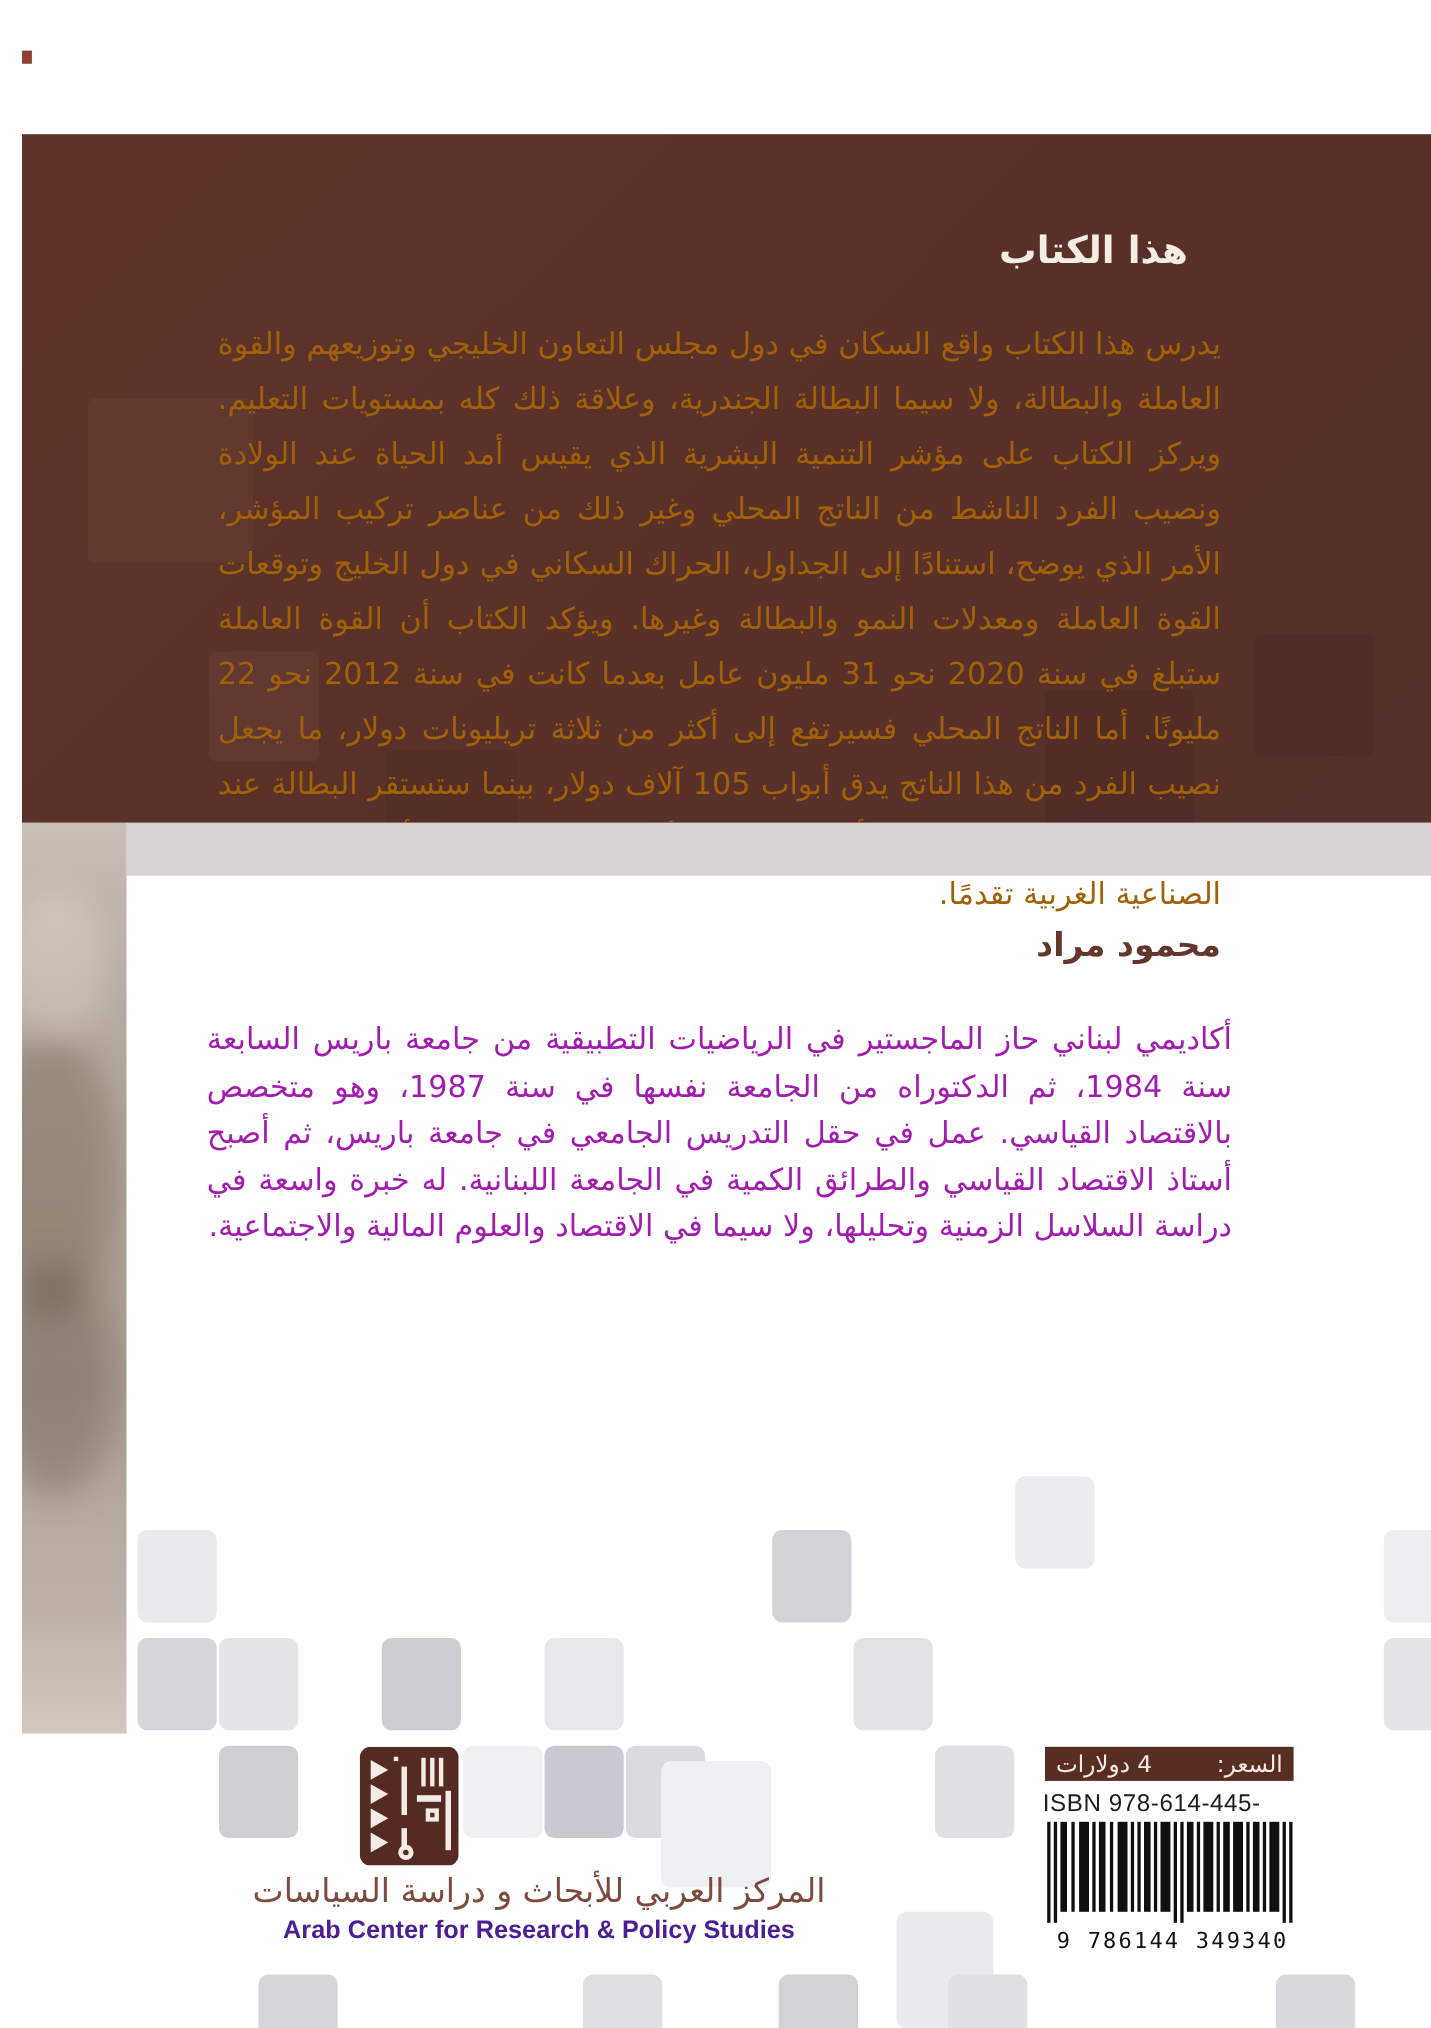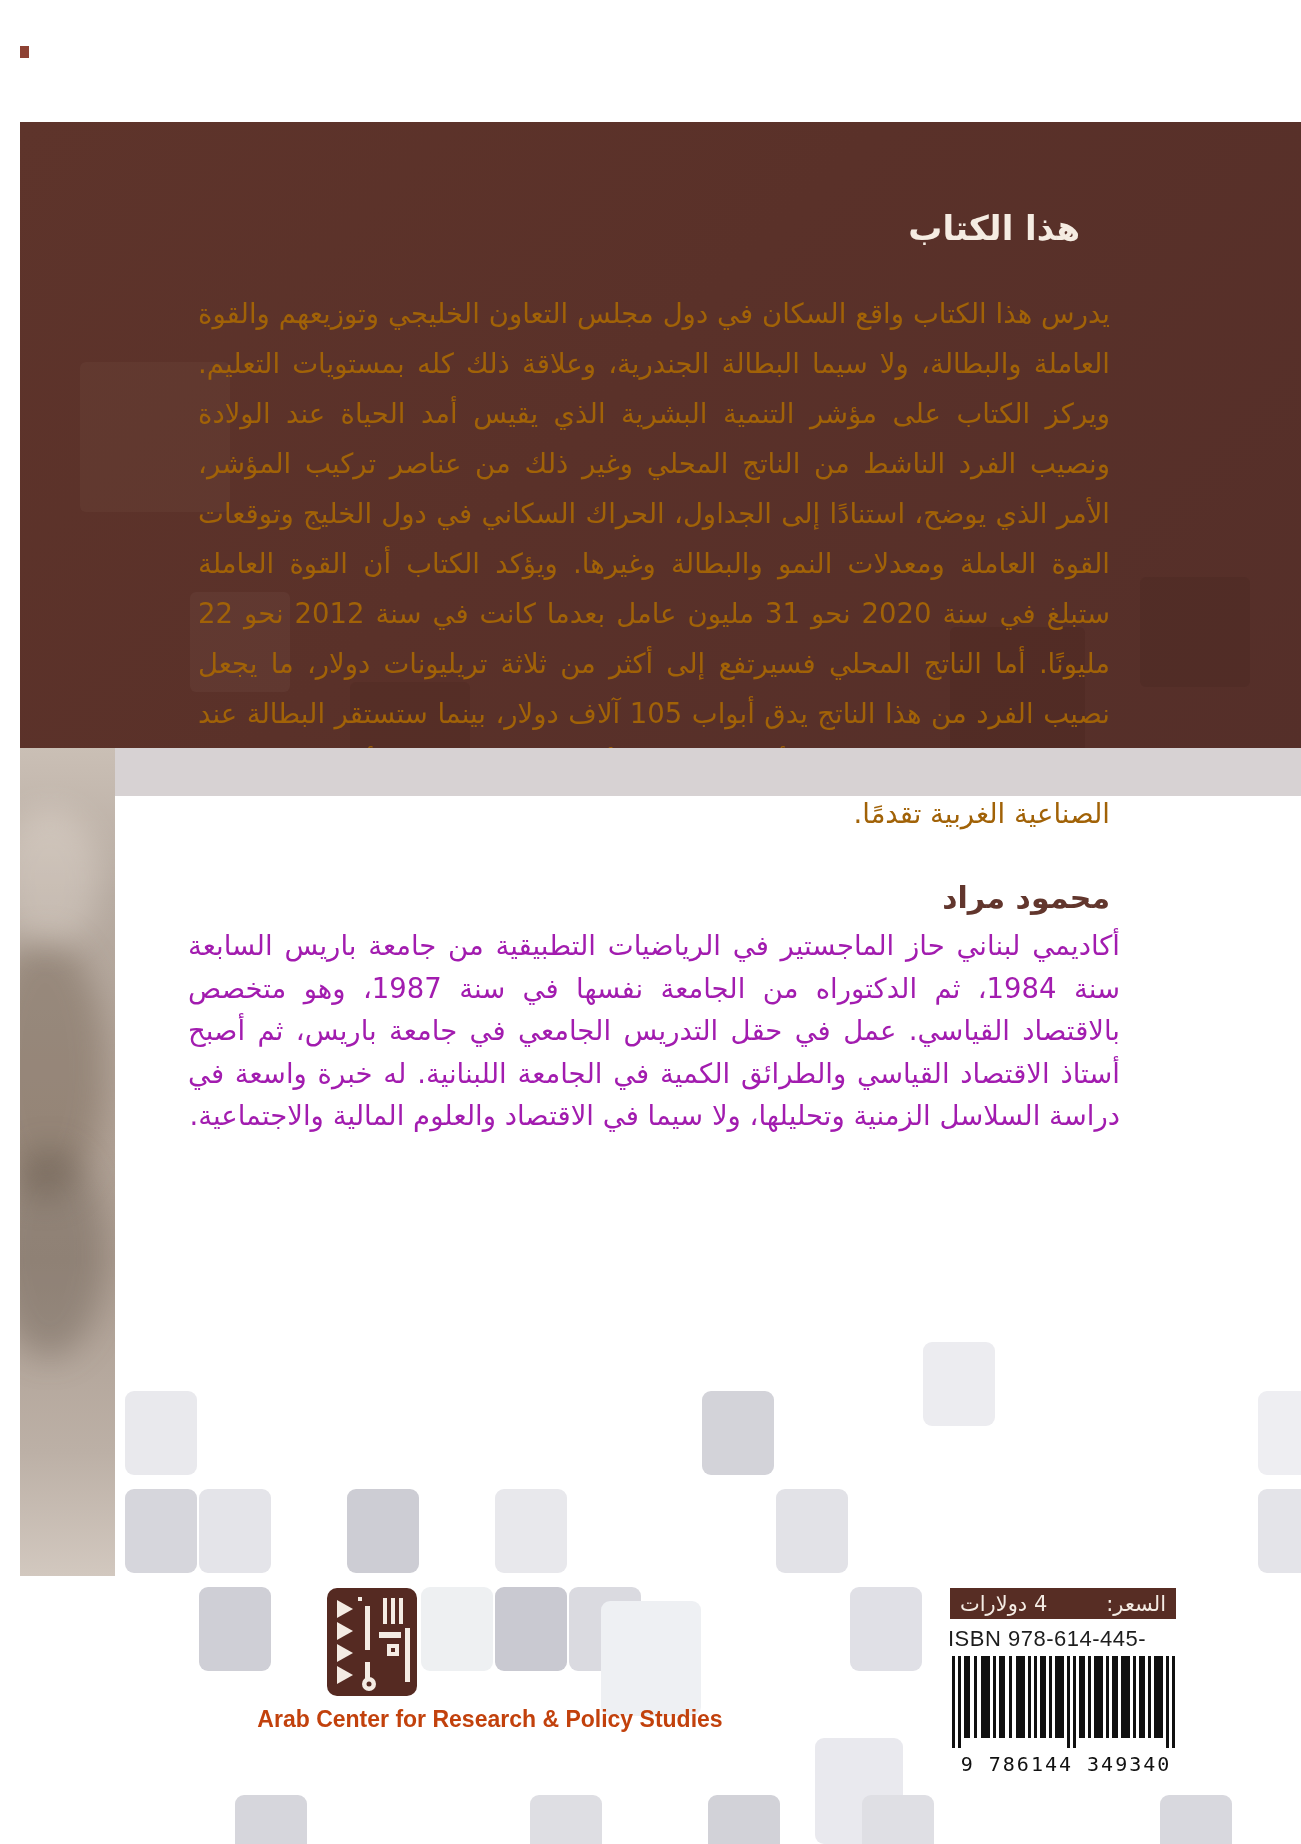--- a/index.html
+++ b/index.html
@@ -19,33 +19,33 @@
   .synopsis-body{position:absolute;right:211px;top:288px;width:912px;color:#a16207;
                  font-size:27.5px;line-height:50px;direction:rtl;text-align:justify;}
 
   
   .gray-band{position:absolute;left:95px;top:748px;width:1206px;height:48px;background:#d7d2d3;}
   .tan-strip{position:absolute;left:0;top:748px;width:95px;height:828px;overflow:hidden;
              background:linear-gradient(180deg,#cabfb5 0%,#b6aaa0 18%,#b1a296 45%,#ac9d91 62%,#bcb0a6 85%,#d2c8bf 100%);}
   .tan-blob{position:absolute;border-radius:50%;filter:blur(16px);}
 
   
-  .author-name{position:absolute;right:211px;top:880px;color:#62362d;
+  .author-name{position:absolute;right:211px;top:842px;color:#62362d;
                font-size:30px;font-weight:bold;direction:rtl;}
   .author-bio{position:absolute;right:201px;top:924px;width:932px;color:#a21caf;
               font-size:27.5px;line-height:42.5px;direction:rtl;text-align:justify;}
 
   
   .sq{position:absolute;width:72px;height:84px;border-radius:9px;}
 
   
   .logo{position:absolute;left:307px;top:1588px;width:90px;height:108px;}
   .publisher{position:absolute;left:150px;top:1702px;width:640px;text-align:center;}
   .publisher-ar{font-size:30px;color:#7d4a3e;direction:rtl;}
-  .publisher-en{margin-top:4px;font-size:23px;font-weight:bold;color:#c2410c;
+  .publisher-en{margin-top:4px;font-size:23px;font-weight:bold;color:#4c1d95;
                 font-family:"Liberation Sans",sans-serif;}
 
   
   .price-bar{position:absolute;left:930px;top:1588px;width:226px;height:31px;background:#572d24;
              color:#f4ece4;display:flex;justify-content:space-between;align-items:center;
              padding:0 10px;box-sizing:border-box;direction:rtl;font-size:21px;}
   .isbn-line{position:absolute;left:928px;top:1624px;width:236px;background:#ffffff;
              color:#1d1d1d;font-size:22px;font-family:"Liberation Sans",sans-serif;
              letter-spacing:0.5px;padding:2px 0;}
   .barcode-box{position:absolute;left:928px;top:1656px;width:236px;height:124px;background:#ffffff;}
@@ -119,20 +119,21 @@
       <rect x="60" y="56" width="12" height="12"></rect>
       <rect x="78" y="40" width="5" height="54"></rect>
       <rect x="38" y="74" width="5" height="18"></rect>
       <circle cx="42" cy="96" r="7"></circle>
     </g>
     <rect x="64" y="60" width="4" height="4" fill="#552a22"></rect>
     <circle cx="42" cy="96" r="2.5" fill="#552a22"></circle>
   </svg>
 
   <div class="publisher">
+    <div class="publisher-ar">المركز العربي للأبحاث و دراسة السياسات</div>
     <div class="publisher-en">Arab Center for Research &amp; Policy Studies</div>
   </div>
 
   <div class="price-bar">
     <span>السعر:</span>
     <span>4 دولارات</span>
   </div>
 
   <div class="isbn-line">ISBN 978-614-445-039-0</div>
 

